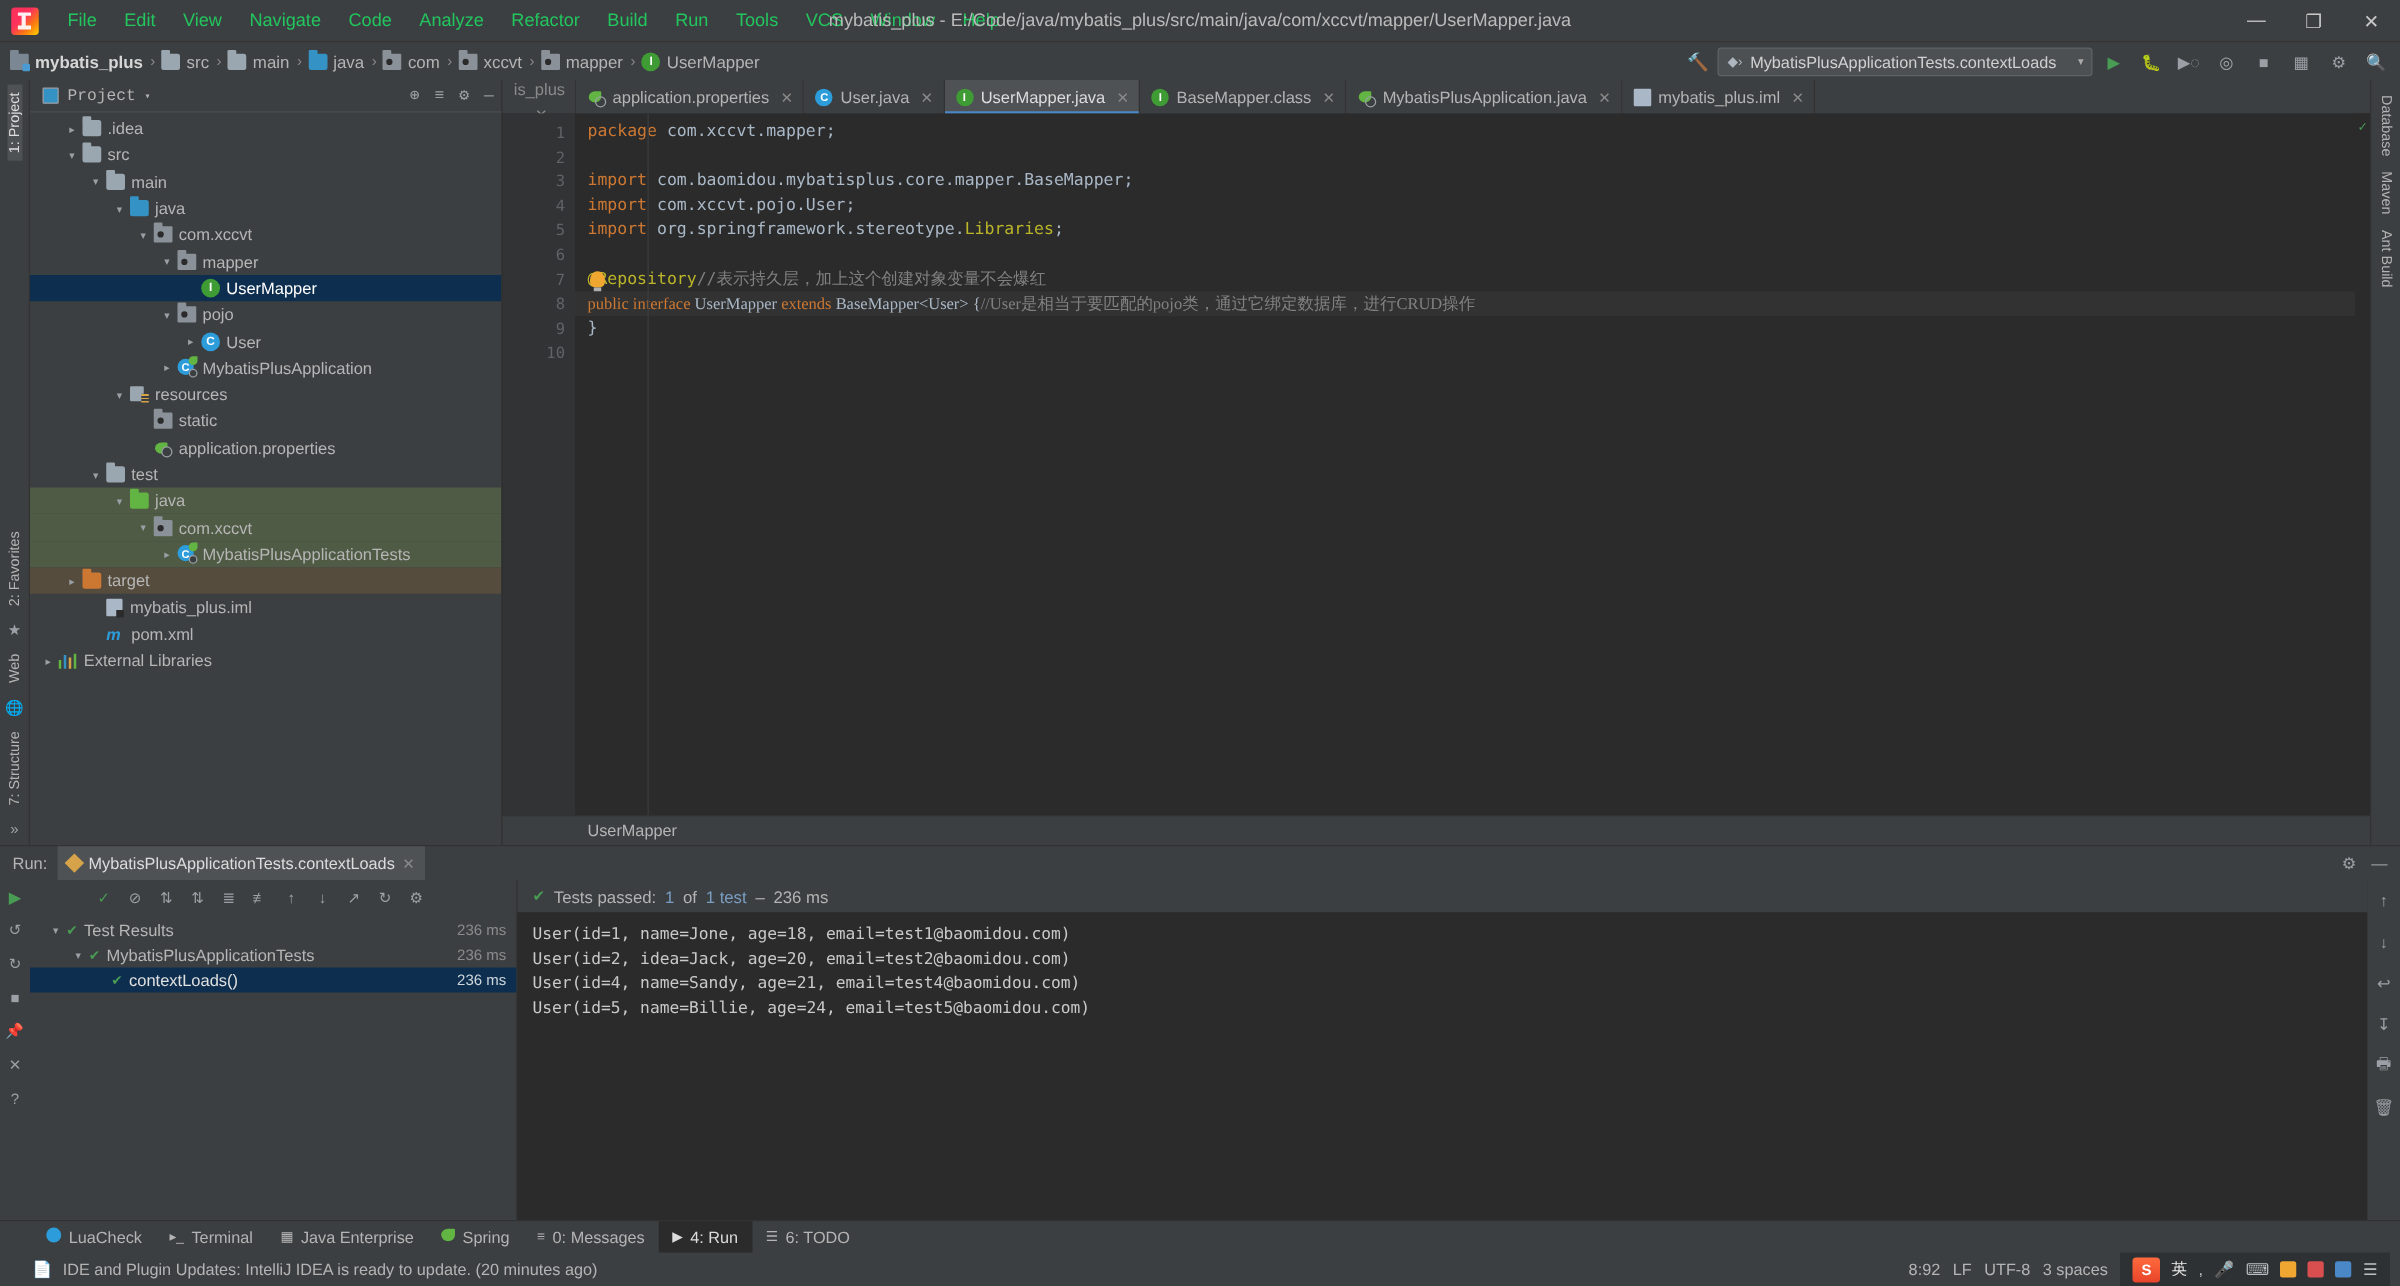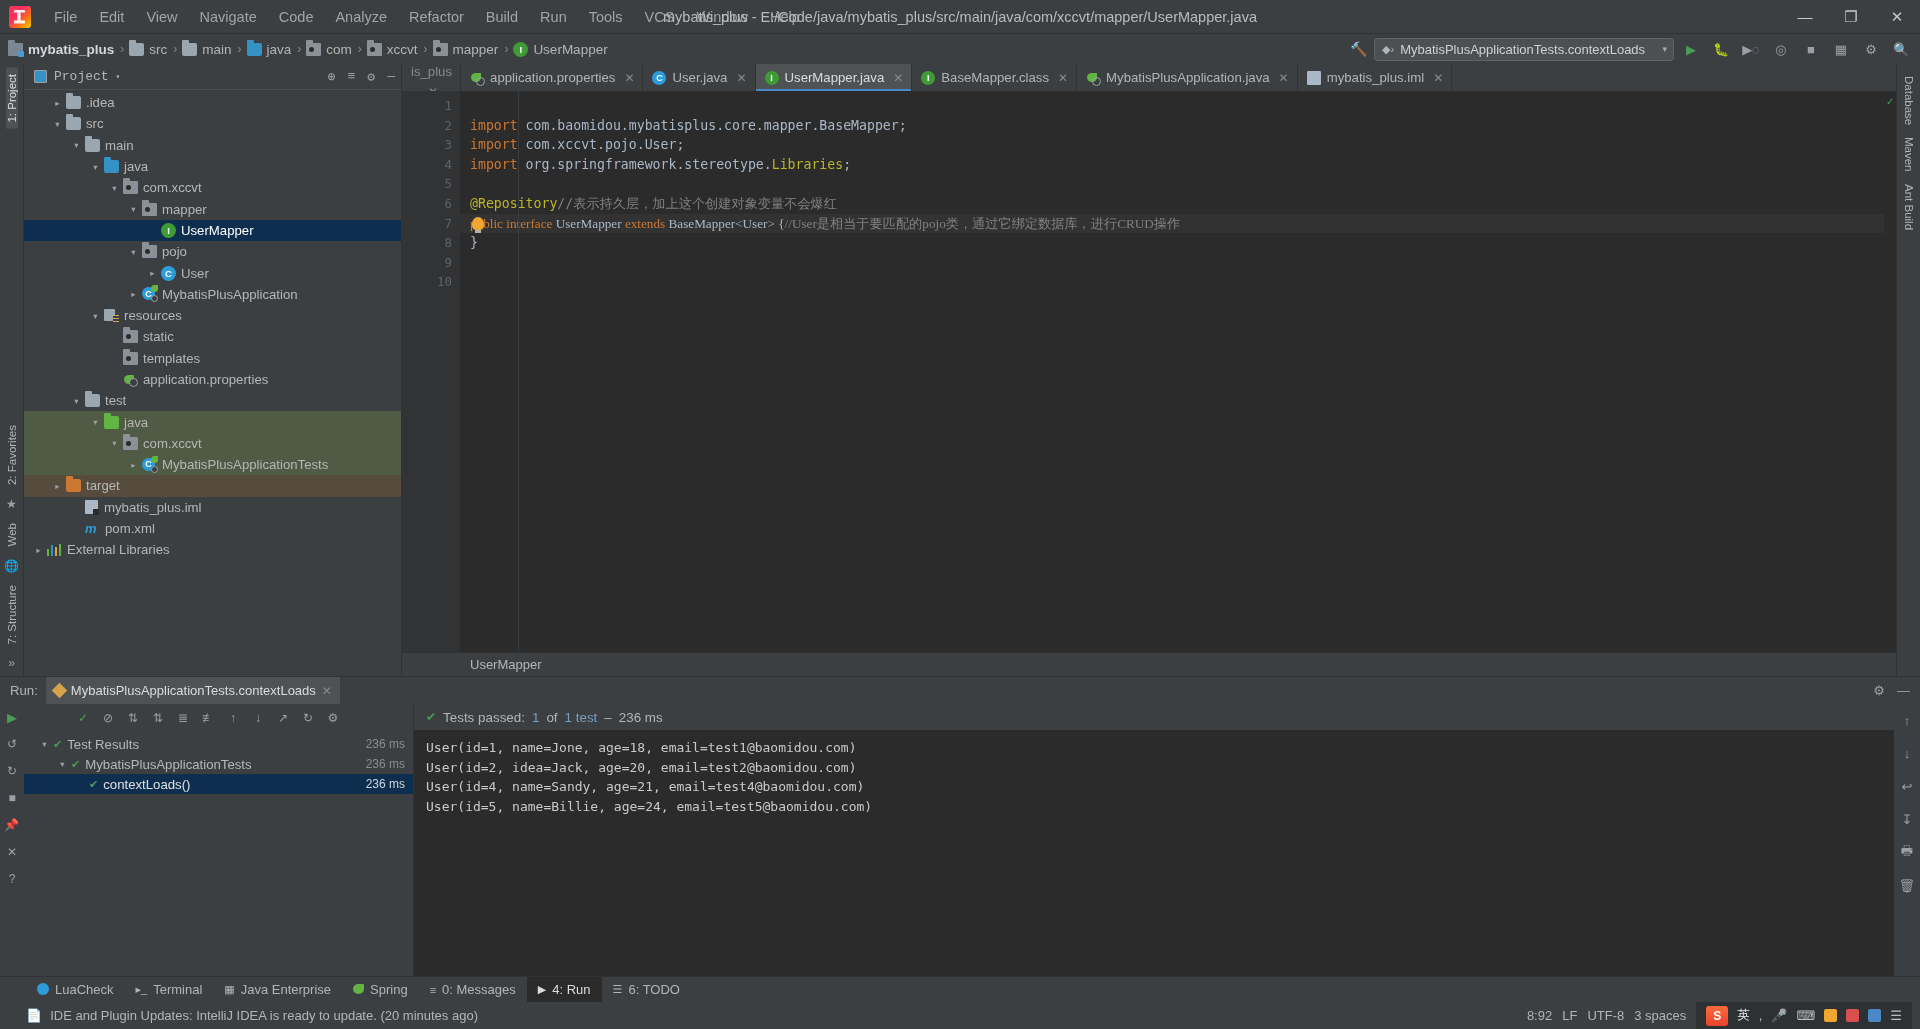--- a/index.html
+++ b/index.html
@@ -24,21 +24,21 @@
     background: linear-gradient(135deg,#fe315d 0%,#fe315d 40%,#f97a12 70%,#ffd000 100%);
   }
   .logo::after {
     content: ""; position: absolute; left: 5px; top: 4px; width: 11px; height: 14px;
     background: #fff; border-radius: 1px;
     clip-path: polygon(0 0,100% 0,100% 22%,60% 22%,60% 78%,100% 78%,100% 100%,0 100%,0 78%,30% 78%,30% 22%,0 22%);
     opacity:.92;
   }
   .menu-items { display: flex; align-items: center; gap: 0px; }
   .menu-items > div {
-    font-size: 14.5px; color: #a3a3a3; padding: 3px 11px; cursor: default;
+    font-size: 14.5px; color: #22c55e; padding: 3px 11px; cursor: default;
     white-space: nowrap;
   }
   .win-title {
     position: absolute; left: 0; right: 0; text-align: center; font-size: 14.5px;
     color: #bbbbbb; pointer-events: none;
   }
   .win-ctrl { margin-left: auto; display: flex; align-items: center; z-index: 2; }
   .win-ctrl div {
     width: 46px; height: 32px; display: flex; align-items: center; justify-content: center;
     font-size: 15px; color: #c8c8c8;
@@ -410,25 +410,20 @@
             <span class="res-ico"></span>
             <span>resources</span>
           </div>
           <div class="trow" style="padding-left: 84px;">
             <span class="tri empty">▸</span>
             <span class="ficon pkg"></span>
             <span>static</span>
           </div>
           <div class="trow" style="padding-left: 84px;">
             <span class="tri empty">▸</span>
-            <span class="ficon pkg"></span>
-            <span>templates</span>
-          </div>
-          <div class="trow" style="padding-left: 84px;">
-            <span class="tri empty">▸</span>
             <span class="spring-ico"></span>
             <span>application.properties</span>
           </div>
           <div class="trow" style="padding-left: 46px;">
             <span class="tri">▾</span>
             <span class="ficon folder"></span>
             <span>test</span>
           </div>
           <div class="trow testsrc" style="padding-left: 65px;">
             <span class="tri">▾</span>
@@ -522,20 +517,21 @@
             <div class="gl">4</div>
             <div class="gl">5<span class="fold">⊖</span></div>
             <div class="gl">6</div>
             <div class="gl">7</div>
             <div class="gl">8<span class="runmark"><span style="display:inline-block;width:11px;height:11px;border-radius:50%;background:#62b543;"></span></span></div>
             <div class="gl">9</div>
             <div class="gl">10</div>
           </div>
         <div class="codearea" id="codearea">
           <div class="guideline" style="left:58px"></div>
+        <div class="cl-line"><span class="kw">package </span><span class="pl">com.xccvt.mapper</span><span class="sep2">;</span></div>
             <div class="cl-line">&nbsp;</div>
             <div class="cl-line"><span class="kw">import </span><span class="pl">com.baomidou.mybatisplus.core.mapper.BaseMapper</span><span class="sep2">;</span></div>
             <div class="cl-line"><span class="kw">import </span><span class="pl">com.xccvt.pojo.User</span><span class="sep2">;</span></div>
             <div class="cl-line"><span class="kw">import </span><span class="pl">org.springframework.stereotype.</span><span class="ann">Libraries</span><span class="sep2">;</span></div>
             <div class="cl-line">&nbsp;</div>
             <div class="cl-line"><span class="ann">@Repository</span><span class="cmt">//表示持久层，加上这个创建对象变量不会爆红</span></div>
             <div class="cl-line hl"><span class="kw">public interface </span><span class="cls">UserMapper</span><span class="kw"> extends </span><span class="cls">BaseMapper&lt;User&gt; </span><span class="sep2">{</span><span class="cmt">//User是相当于要匹配的pojo类，通过它绑定数据库，进行CRUD操作</span></div>
             <div class="cl-line"><span class="sep2">}</span></div>
             <div class="cl-line">&nbsp;</div>
             <div class="bulb" style="top: 125.6px;"></div>

